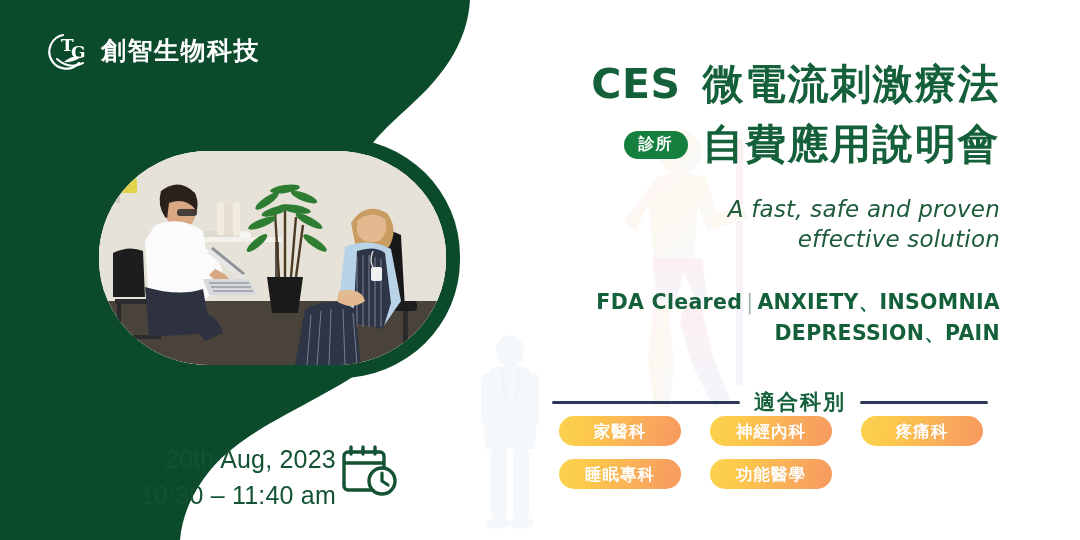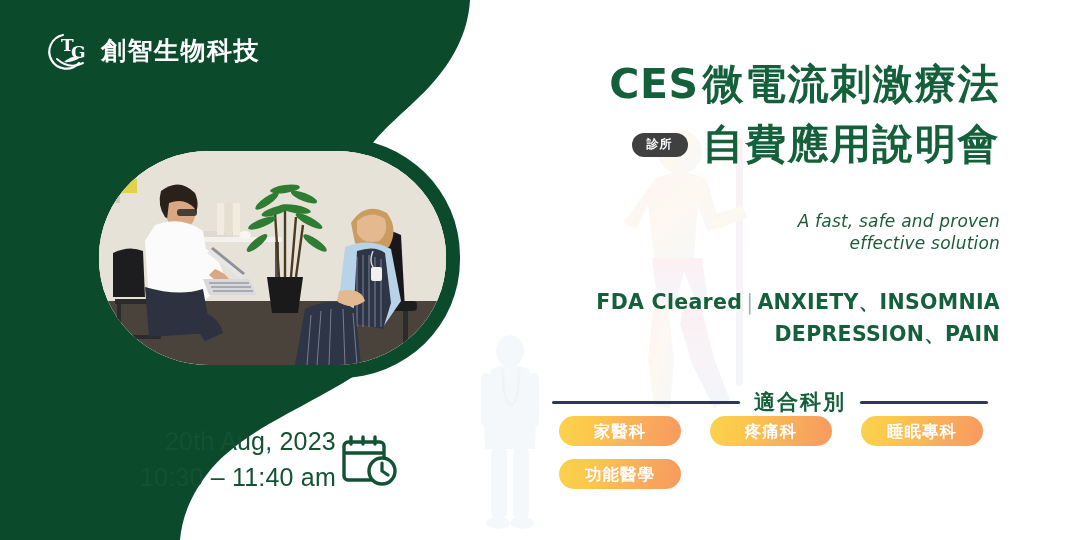--- a/index.html
+++ b/index.html
@@ -72,22 +72,22 @@
     width: 100%; height: 100%;
     border-radius: 110px / 106px;
     overflow: hidden;
     background: #e6e2da;
   }
   .photo-svg { position:absolute; left:0; top:0; width:100%; height:100%; display:block; }
 
   
   .date-block {
     position: absolute;
-    left: 140px; top: 424px;
-    display: flex; align-items: center; gap: 4px;
+    left: 140px; top: 442px;
+    display: flex; gap: 4px;
     z-index: 6;
   }
   .date-lines { text-align: right; }
   .date-line {
     color: #135233;
     font-size: 25px;
     line-height: 1.42;
     white-space: nowrap;
     letter-spacing: 0.2px;
   }
@@ -112,51 +112,51 @@
     font-size: 41px;
     font-weight: 800;
     letter-spacing: 0.5px;
     font-family: "DejaVu Sans", "Liberation Sans", sans-serif;
   }
   .title-cn-1 {
     color: #14603a;
     font-size: 41px;
     font-weight: 800;
     letter-spacing: 1.5px;
-    margin-left: 4px;
+    margin-left: 22px;
   }
   .title-row-2 {
     display: flex; justify-content: flex-end; align-items: center;
     margin-top: 5px;
     white-space: nowrap;
   }
   .badge-clinic {
     display: inline-flex; align-items: center; justify-content: center;
-    background: #404040;
+    background: #15803d;
     color: #ffffff;
     border-radius: 22px;
-    font-size: 12px;
+    font-size: 16px;
     font-weight: 700;
     letter-spacing: 1px;
     padding: 5px 15px 7px;
     margin-right: 15px;
     line-height: 1;
   }
   .title-cn-2 {
     color: #14603a;
     font-size: 41px;
     font-weight: 800;
     letter-spacing: 1.5px;
   }
 
   .tagline {
-    margin-top: 38px;
+    margin-top: 22px;
     color: #1d5b3b;
     font-style: italic;
-    font-size: 17px;
+    font-size: 23px;
     line-height: 1.32;
     letter-spacing: 0.2px;
     font-family: "DejaVu Sans", "Liberation Sans", sans-serif;
   }
 
   .indications {
     margin-top: 32px;
     color: #14603a;
     font-weight: 700;
     font-size: 20.5px;
@@ -409,19 +409,20 @@
     </div>
 
     <div class="divider-row">
       <span class="divider-line left"></span>
       <span class="divider-label">適合科別</span>
       <span class="divider-line right"></span>
     </div>
 
     <div class="pill-grid">
       <span class="pill">家醫科</span>
+      <span class="pill">神經內科</span>
       <span class="pill">疼痛科</span>
       <span class="pill">睡眠專科</span>
       <span class="pill">功能醫學</span>
     </div>
 
   </div>
 </div>
 
 </body></html>

